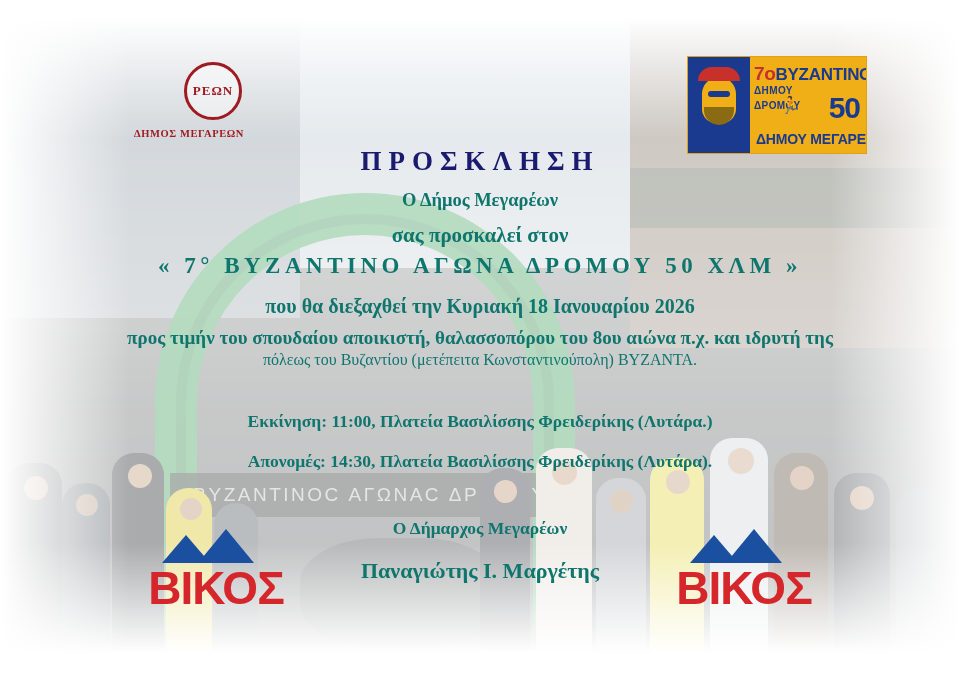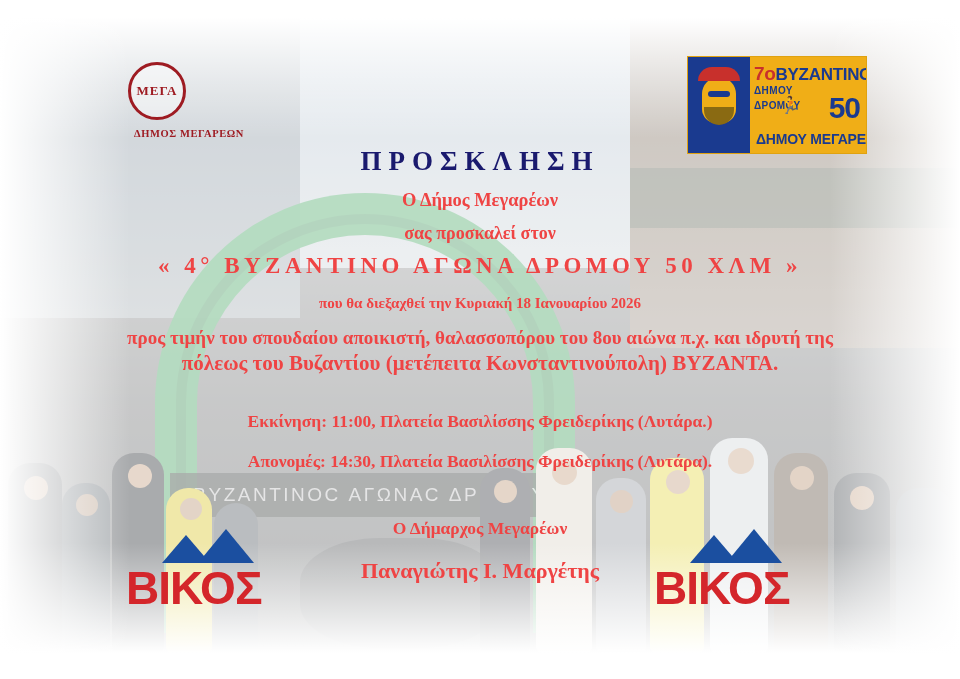--- a/index.html
+++ b/index.html
@@ -270,21 +270,21 @@
     color: #c8302c;
     line-height: 1;
   }
 
   
   .vikos {
     position: absolute;
     bottom: 60px;
     width: 180px;
     height: 96px;
-    text-align: left;
+    text-align: center;
   }
   .vikos.left { left: 126px; }
   .vikos.right { right: 126px; }
   .vikos .mountains {
     position: relative;
     height: 40px;
   }
   .vikos .peak {
     position: absolute;
     bottom: 0;
@@ -321,34 +321,34 @@
     width: 960px;
     color: #1a1a6e;
     font-family: "Liberation Serif", serif;
     font-size: 27px;
     font-weight: bold;
     letter-spacing: 7px;
   }
   .line {
     position: absolute;
     width: 960px;
-    color: #ef4444;
+    color: #0f766e;
     font-family: "Liberation Serif", serif;
   }
   .l-invites1 { top: 190px; font-size: 18.5px; font-weight: bold; }
-  .l-invites2 { top: 223px; font-size: 18px; font-weight: bold; }
+  .l-invites2 { top: 223px; font-size: 21px; font-weight: bold; }
   .l-racename {
     top: 253px;
     font-size: 23px;
     font-weight: bold;
     letter-spacing: 4.5px;
   }
-  .l-date { top: 295px; font-size: 15px; font-weight: bold; }
+  .l-date { top: 295px; font-size: 20px; font-weight: bold; }
   .l-honor1 { top: 327px; font-size: 19px; font-weight: bold; }
-  .l-honor2 { top: 351px; font-size: 21px; font-weight: bold; }
+  .l-honor2 { top: 351px; font-size: 16px; font-weight: normal; }
   .l-start { top: 411px; font-size: 17.5px; font-weight: bold; }
   .l-awards { top: 451px; font-size: 17.5px; font-weight: bold; }
   .l-mayortitle { top: 518px; font-size: 17.5px; font-weight: bold; }
   .l-mayorname { top: 558px; font-size: 22px; font-weight: bold; }
 </style>
 </head>
 <body>
 
 <div class="poster">
 
@@ -395,21 +395,21 @@
 
     <div class="photo-veil"></div>
     <div class="photo-fade-top"></div>
     <div class="photo-fade-bottom"></div>
     <div class="photo-fade-left"></div>
     <div class="photo-fade-right"></div>
   </div>
 
   <div class="logo-municipality">
     <div class="seal-pair">
-      <div class="seal left">ΜΕΓΑ</div>
+      <div class="seal right">ΡΕΩΝ</div>
     </div>
     <div class="seal-caption">ΔΗΜΟΣ ΜΕΓΑΡΕΩΝ</div>
   </div>
 
   <div class="logo-race">
     <div class="shield"></div>
     <div class="helmet-face"></div>
     <div class="helmet-crest"></div>
     <div class="helmet-eyes"></div>
     <div class="helmet-beard"></div>
@@ -436,21 +436,21 @@
       <div class="peak p1"></div>
       <div class="peak p2"></div>
     </div>
     <div class="wordmark">ΒΙΚΟΣ</div>
   </div>
 
   <div class="content">
     <div class="title">ΠΡΟΣΚΛΗΣΗ</div>
     <div class="line l-invites1">Ο Δήμος Μεγαρέων</div>
     <div class="line l-invites2">σας προσκαλεί στον</div>
-    <div class="line l-racename">« 4° ΒΥΖΑΝΤΙΝΟ ΑΓΩΝΑ ΔΡΟΜΟΥ 50 ΧΛΜ »</div>
+    <div class="line l-racename">« 7° ΒΥΖΑΝΤΙΝΟ ΑΓΩΝΑ ΔΡΟΜΟΥ 50 ΧΛΜ »</div>
     <div class="line l-date">που θα διεξαχθεί την Κυριακή 18 Ιανουαρίου 2026</div>
     <div class="line l-honor1">προς τιμήν του σπουδαίου αποικιστή, θαλασσοπόρου του 8ου αιώνα π.χ. και ιδρυτή της</div>
     <div class="line l-honor2">πόλεως του Βυζαντίου (μετέπειτα Κωνσταντινούπολη) ΒΥΖΑΝΤΑ.</div>
     <div class="line l-start">Εκκίνηση: 11:00, Πλατεία Βασιλίσσης Φρειδερίκης (Λυτάρα.)</div>
     <div class="line l-awards">Απονομές: 14:30, Πλατεία Βασιλίσσης Φρειδερίκης (Λυτάρα).</div>
     <div class="line l-mayortitle">Ο Δήμαρχος Μεγαρέων</div>
     <div class="line l-mayorname">Παναγιώτης Ι. Μαργέτης</div>
   </div>
 
 </div>

